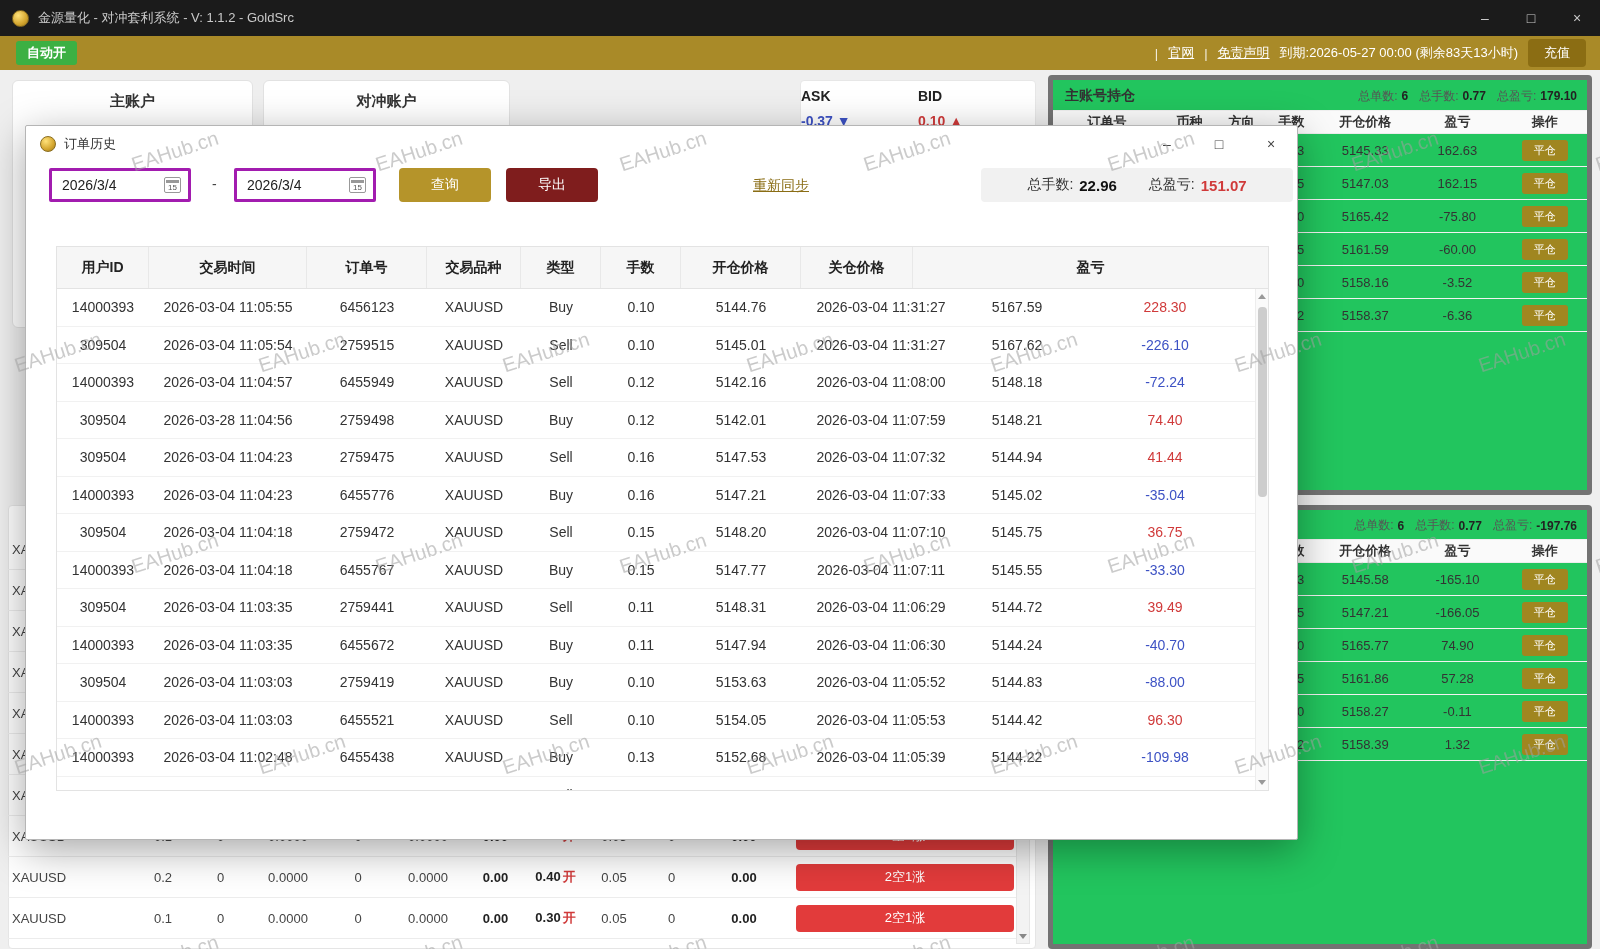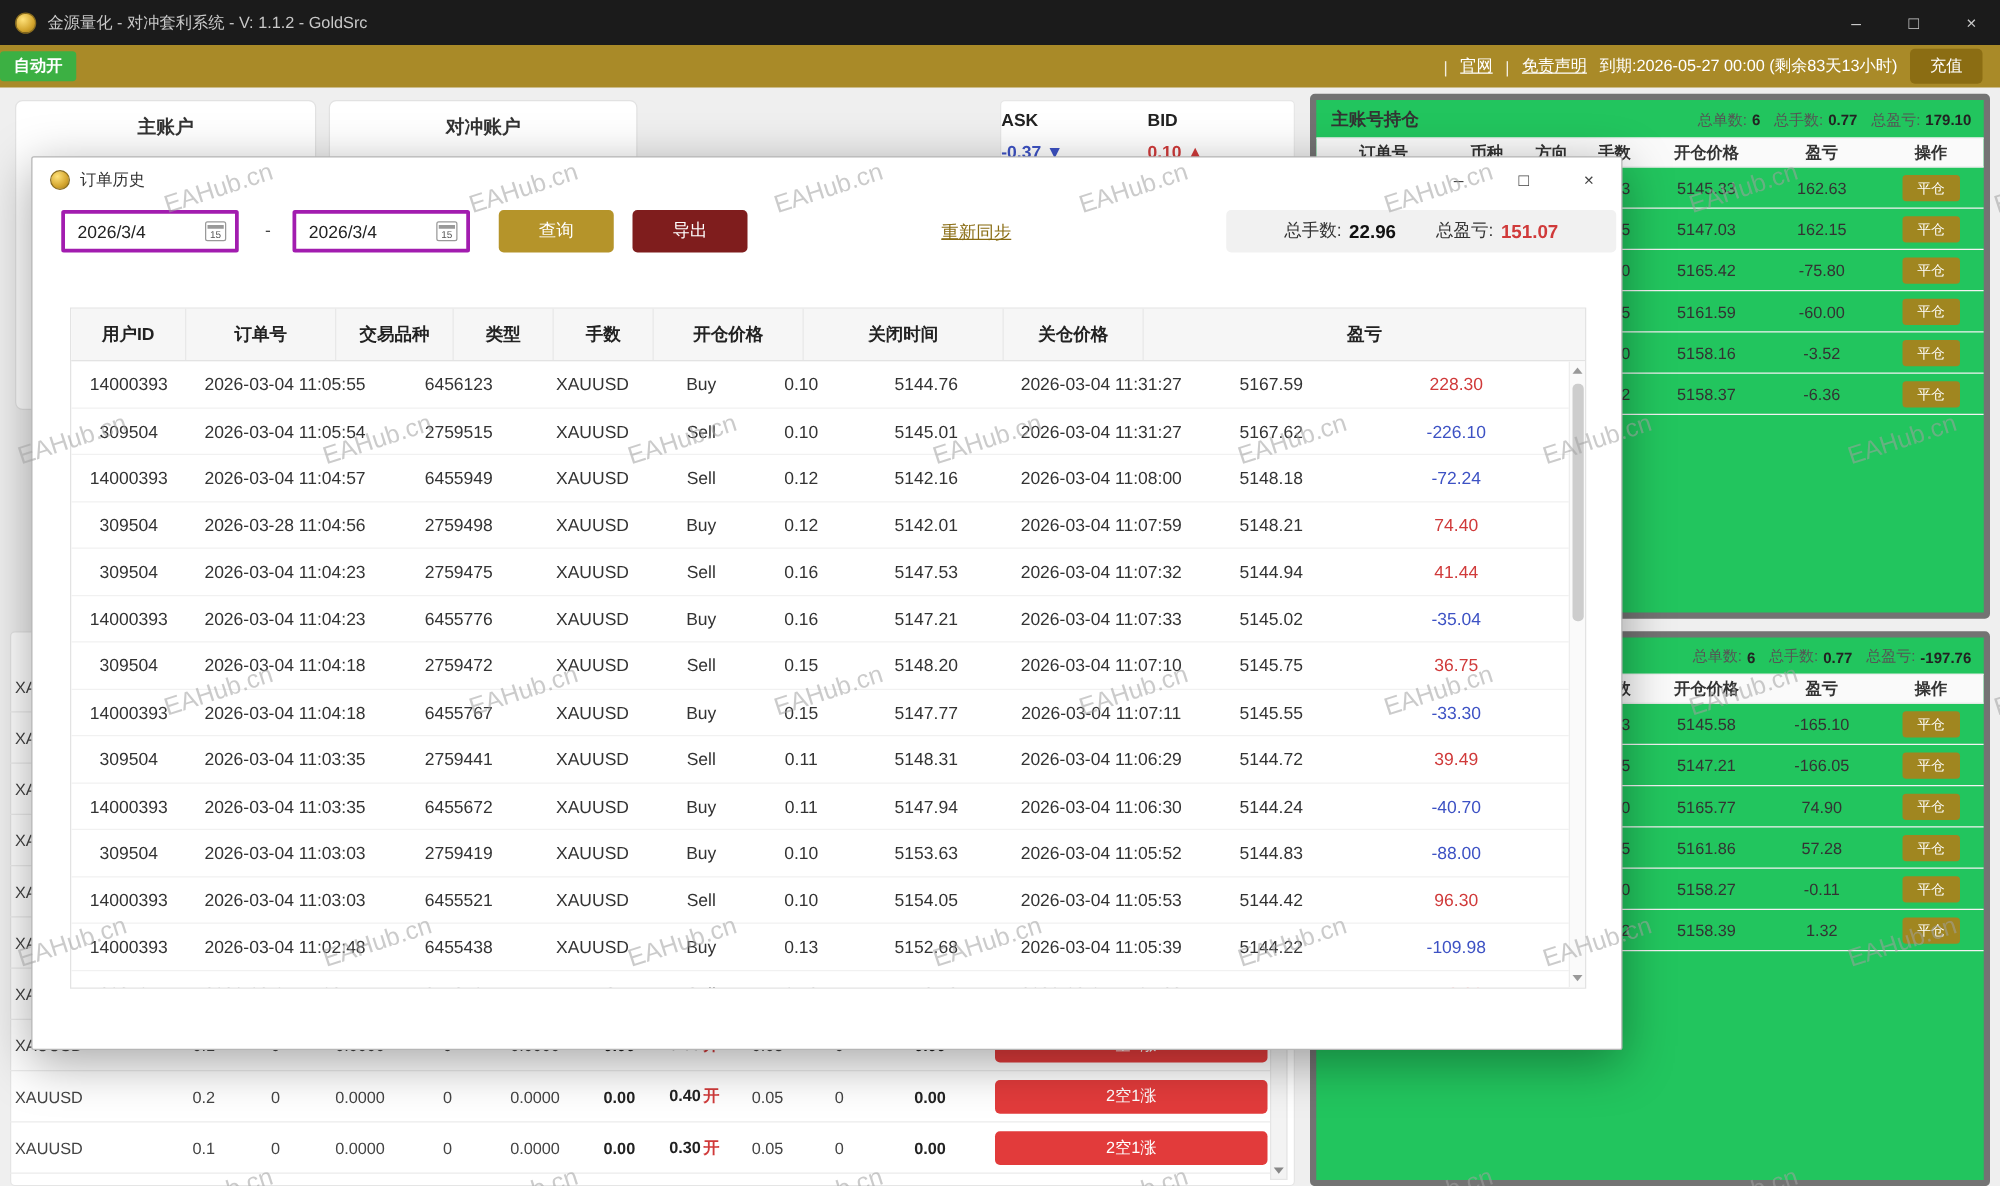--- a/index.html
+++ b/index.html
@@ -14,21 +14,21 @@
   background:radial-gradient(circle at 35% 30%,#ffe27a,#d4a62f 60%,#9c7718)}
 #window-title{font-size:13px;margin-left:9px}
 .win-btns{margin-left:auto;display:flex;height:100%}
 .win-btn{width:46px;height:100%;display:flex;align-items:center;justify-content:center;
   font-size:14px;color:#c9c9c9;cursor:pointer}
 
 
 #toolbar{position:absolute;left:0;top:36px;width:1600px;height:34px;background:#a98a28;
   display:flex;align-items:center;color:#fff;font-size:13px;z-index:5}
 #status-text{margin-left:12px}
-#auto-badge{margin-left:0;background:#3cb043;color:#fff;font-weight:bold;
+#auto-badge{margin-left:16px;background:#3cb043;color:#fff;font-weight:bold;
   padding:3px 11px;border-radius:3px;font-size:13px;cursor:pointer}
 .tb-right{margin-left:auto;display:flex;align-items:center;gap:10px;margin-right:14px}
 .tb-link{color:#fff;text-decoration:underline;cursor:pointer}
 .tb-sep{opacity:.85}
 #recharge-btn{background:#8b6d13;color:#fff;padding:5px 16px;border-radius:4px;
   font-size:13px;cursor:pointer;border:none}
 
 
 .acct-card{position:absolute;top:80px;background:#fff;border:1px solid #e2e2e2;
   border-radius:6px;text-align:center}
@@ -560,26 +560,26 @@
       <span>总手数:</span>
       <b>22.96</b>
       <span class="gapL">总盈亏:</span>
       <b class="red">151.07</b>
     </div>
   </div>
 
   <div id="mtable">
     <div class="mhead" id="mhead">
         <div class="mh w0">用户ID</div>
+        <div class="mh w1">交易时间</div>
         <div class="mh w2">订单号</div>
         <div class="mh w3">交易品种</div>
         <div class="mh w4">类型</div>
         <div class="mh w5">手数</div>
         <div class="mh w6">开仓价格</div>
-        <div class="mh w7">关闭时间</div>
         <div class="mh w8">关仓价格</div>
         <div class="mh w9">盈亏</div>
       </div>
     <div id="mbody">
       <div id="mrows">
           <div class="mrow">
             <div class="mc w0">14000393</div>
             <div class="mc w1">2026-03-04 11:05:55</div>
             <div class="mc w2">6456123</div>
             <div class="mc w3">XAUUSD</div>

